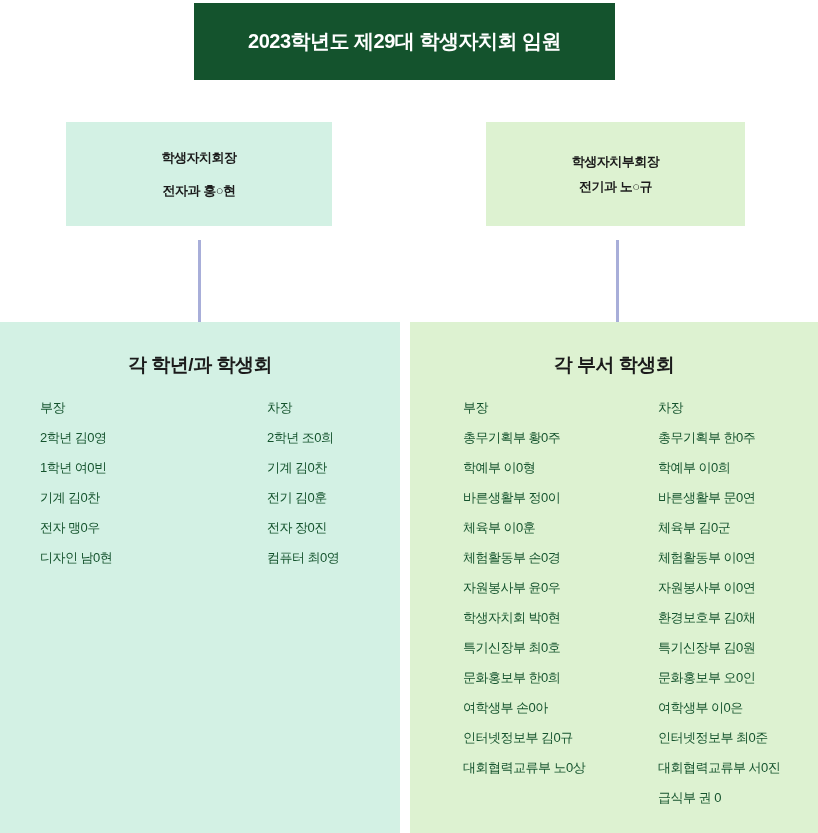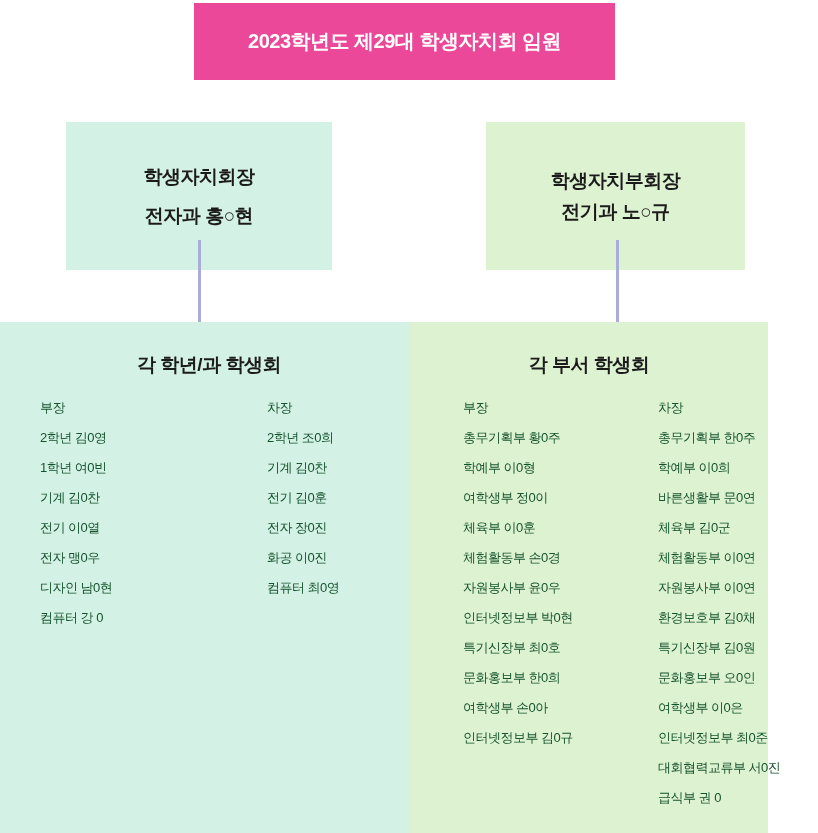--- a/index.html
+++ b/index.html
@@ -14,40 +14,40 @@
     height: 833px;
     background: #ffffff;
     overflow: hidden;
   }
   .title-box {
     position: absolute;
     left: 194px;
     top: 3px;
     width: 421px;
     height: 77px;
-    background: #ec4899;
+    background: #14532d;
     display: flex;
     align-items: center;
     justify-content: center;
     color: #ffffff;
     font-size: 20px;
     font-weight: 700;
     letter-spacing: -0.5px;
   }
   .mid-box {
     position: absolute;
     top: 122px;
-    height: 148px;
+    height: 104px;
     display: flex;
     flex-direction: column;
     align-items: center;
     justify-content: center;
     gap: 20px;
     color: #1b1b1b;
-    font-size: 19px;
+    font-size: 13px;
     font-weight: 700;
     letter-spacing: -0.5px;
   }
   .mid-box .mid-line { line-height: 1; }
   .bg-mint  { background: #d3f1e4; }
   .bg-green { background: #ddf2d1; }
   #president-box { left: 66px;  width: 266px; }
   #vice-box      { left: 486px; width: 259px; gap: 12px; }
   .connector {
     position: absolute;
@@ -55,24 +55,23 @@
     width: 3px;
     height: 82px;
     background: #a8aed9;
   }
   #connector-left  { left: 198px; }
   #connector-right { left: 616px; }
   .panel {
     position: absolute;
     top: 322px;
     height: 511px;
-    padding-left: 18px;
   }
   #panel-left  { left: 0px;   width: 400px; }
-  #panel-right { left: 410px; width: 340px; }
+  #panel-right { left: 410px; width: 408px; }
   .panel-title {
     position: absolute;
     top: 30px;
     left: 0;
     width: 100%;
     text-align: center;
     font-size: 19px;
     font-weight: 700;
     color: #1b1b1b;
     letter-spacing: -0.5px;
@@ -118,55 +117,53 @@
   <div class="connector" id="connector-right"></div>
 
   <div class="panel bg-mint" id="panel-left">
     <div class="panel-title">각 학년/과 학생회</div>
     <div class="col c0">
       <div class="col-header">부장</div>
       <div class="col-list">
           <div class="list-item">2학년 김0영</div>
           <div class="list-item">1학년 여0빈</div>
           <div class="list-item">기계 김0찬</div>
-          <div class="list-item">전기 이0열</div>
           <div class="list-item">전자 맹0우</div>
           <div class="list-item">디자인 남0현</div>
-          <div class="list-item">컴퓨터 강 0</div>
         </div>
     </div>
     <div class="col c1">
       <div class="col-header">차장</div>
       <div class="col-list">
           <div class="list-item">2학년 조0희</div>
           <div class="list-item">기계 김0찬</div>
           <div class="list-item">전기 김0훈</div>
           <div class="list-item">전자 장0진</div>
-          <div class="list-item">화공 이0진</div>
           <div class="list-item">컴퓨터 최0영</div>
         </div>
     </div>
   </div>
 
   <div class="panel bg-green" id="panel-right">
     <div class="panel-title">각 부서 학생회</div>
     <div class="col c0">
       <div class="col-header">부장</div>
       <div class="col-list">
           <div class="list-item">총무기획부 황0주</div>
           <div class="list-item">학예부 이0형</div>
-          <div class="list-item">여학생부 정0이</div>
+          <div class="list-item">바른생활부 정0이</div>
           <div class="list-item">체육부 이0훈</div>
           <div class="list-item">체험활동부 손0경</div>
           <div class="list-item">자원봉사부 윤0우</div>
-          <div class="list-item">인터넷정보부 박0현</div>
+          <div class="list-item">학생자치회 박0현</div>
           <div class="list-item">특기신장부 최0호</div>
           <div class="list-item">문화홍보부 한0희</div>
           <div class="list-item">여학생부 손0아</div>
           <div class="list-item">인터넷정보부 김0규</div>
+          <div class="list-item">대회협력교류부 노0상</div>
         </div>
     </div>
     <div class="col c1">
       <div class="col-header">차장</div>
       <div class="col-list">
           <div class="list-item">총무기획부 한0주</div>
           <div class="list-item">학예부 이0희</div>
           <div class="list-item">바른생활부 문0연</div>
           <div class="list-item">체육부 김0군</div>
           <div class="list-item">체험활동부 이0연</div>

